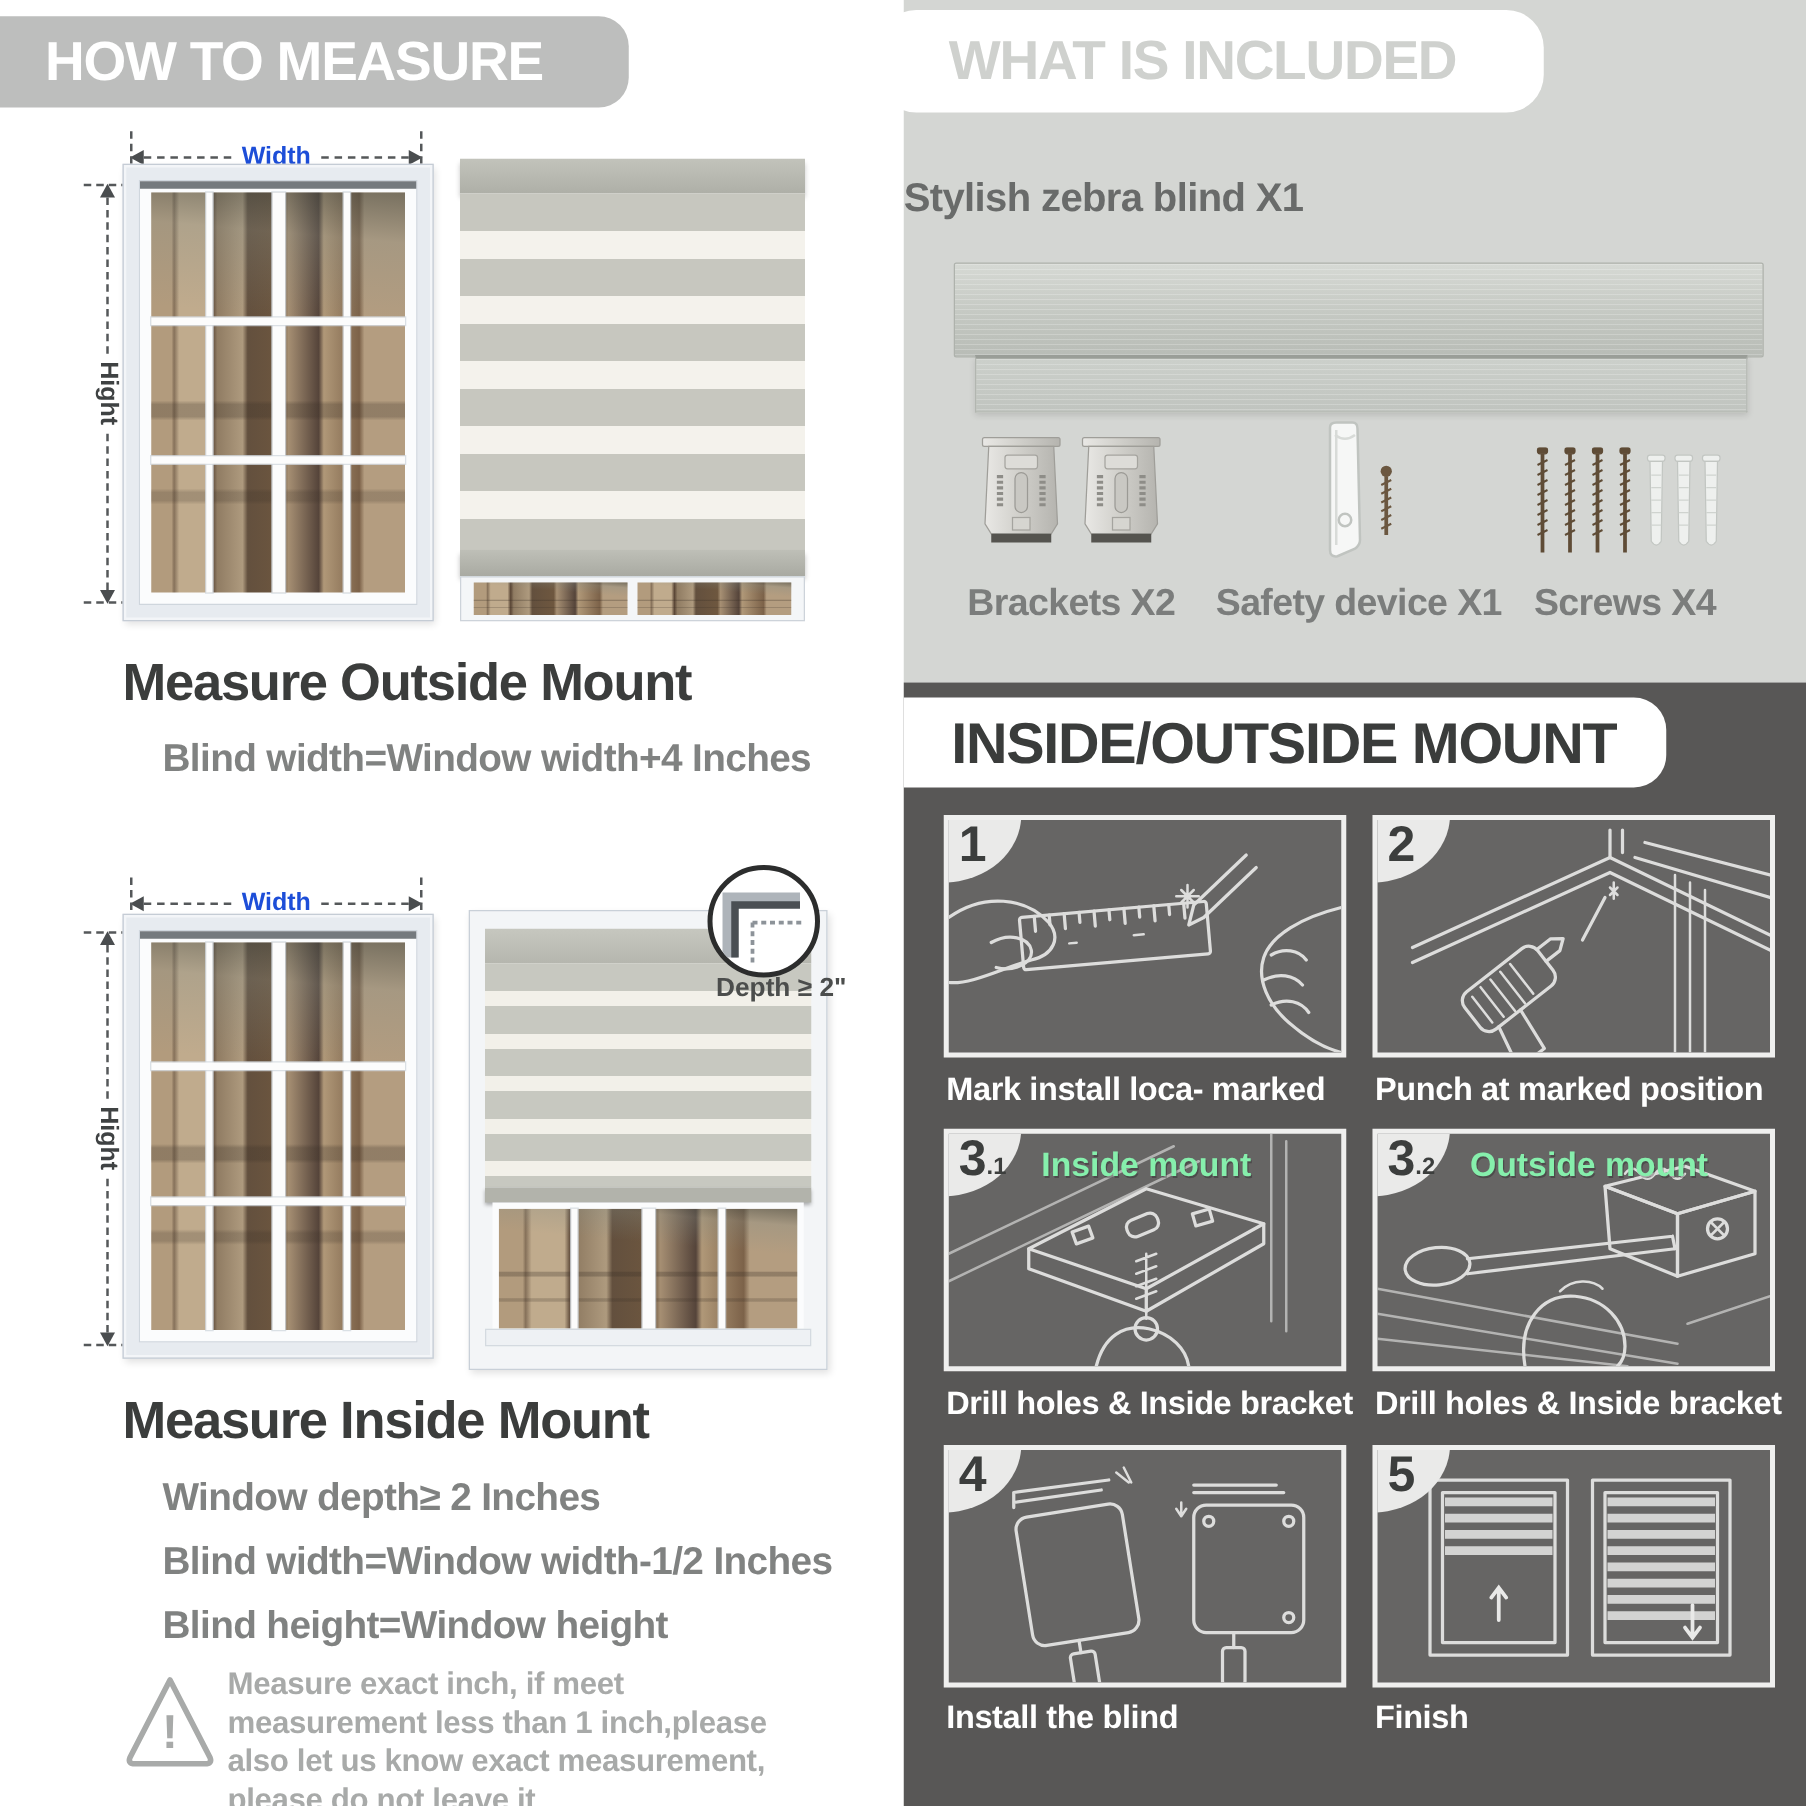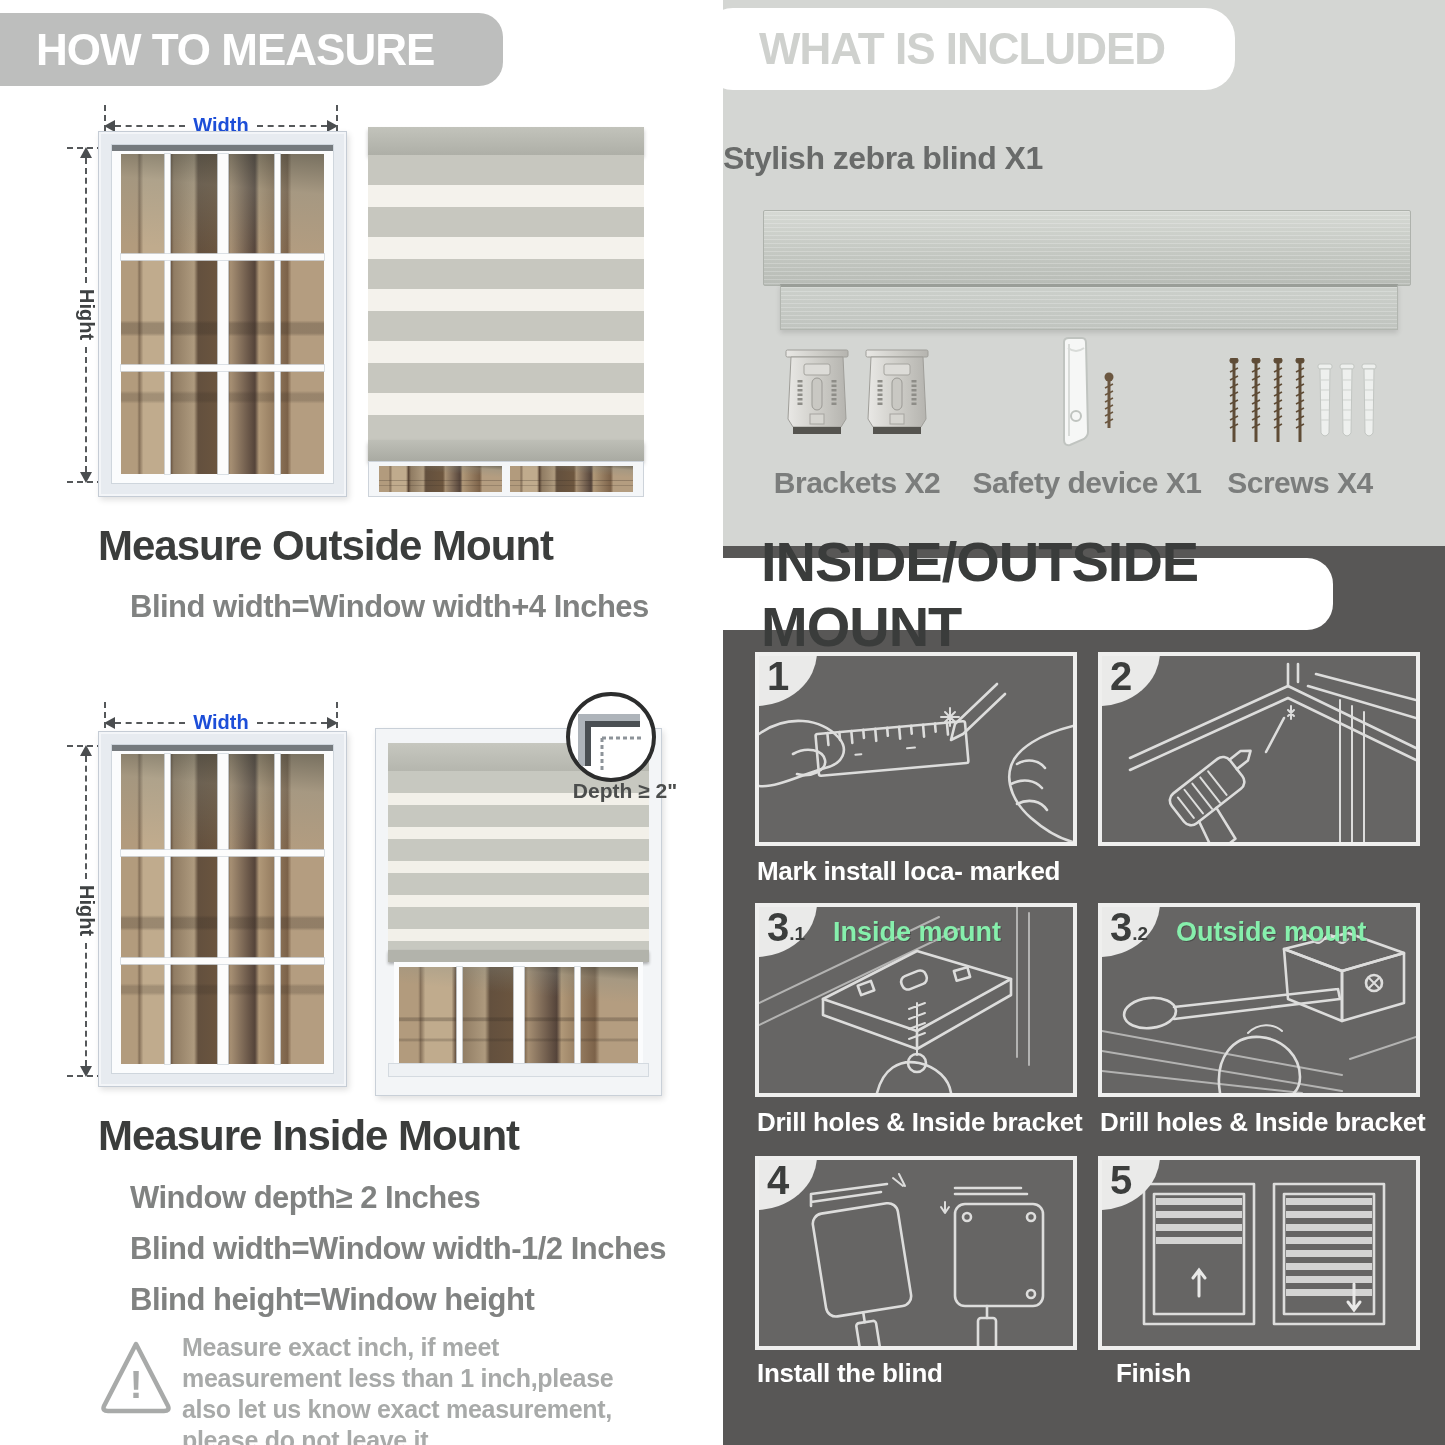--- a/index.html
+++ b/index.html
@@ -77,21 +77,21 @@
     background:repeating-linear-gradient(180deg, rgba(255,255,255,.22) 0 1px, rgba(0,0,0,0) 1px 4px),
                linear-gradient(180deg,#d6d9d4 0%,#c3c7c1 60%,#b8bcb6 100%);}
   .hr-lip{left:780px;top:284px;width:616px;height:42px;border:1px solid #b2b6b0;border-top:3px solid #9a9e98;
     background:repeating-linear-gradient(180deg, rgba(255,255,255,.22) 0 1px, rgba(0,0,0,0) 1px 4px),
                linear-gradient(180deg,#ccd0cb,#c0c4bf);box-shadow:0 3px 5px rgba(0,0,0,.12);}
   .item-lbl{top:466px;text-align:center;font-size:30px;font-weight:bold;color:#7b7d7c;letter-spacing:-.5px;}
 
   .bg-dark{left:723px;top:546px;width:722px;height:899px;background:#585756;}
   .hdr-mount{left:723px;top:558px;width:610px;height:72px;background:#fff;border-radius:0 26px 26px 0;
              display:flex;align-items:center;padding-left:38px;box-sizing:border-box;}
-  .hdr-mount span{font-size:56px;font-weight:bold;color:#3a3c3b;letter-spacing:-1px;}
+  .hdr-mount span{font-size:46px;font-weight:bold;color:#3a3c3b;letter-spacing:-1px;}
 
   .panel{width:322px;height:194px;background:#666564;border:4px solid #efefee;box-sizing:border-box;
          overflow:hidden;position:absolute;}
   .badge{position:absolute;top:-4px;left:-4px;width:62px;height:54px;background:#eaeae9;
          border-radius:0 0 100% 0;display:flex;padding:0 0 0 12px;box-sizing:border-box;}
   .bnum{font-size:40px;font-weight:bold;color:#3c3e3d;line-height:48px;}
   .bsub{font-size:19px;font-weight:bold;color:#3c3e3d;margin-top:20px;}
   .inlbl{position:absolute;left:74px;top:10px;font-size:27px;font-weight:bold;color:#86efac;text-shadow:1px 1px 0 rgba(0,0,0,.25);}
   .illus{position:absolute;inset:0;width:100%;height:100%;}
   .cap{position:absolute;font-size:26px;font-weight:bold;color:#fff;letter-spacing:-.3px;}
@@ -355,20 +355,21 @@
         <path d="M164,96 L182,62"></path>
         <path d="M186,54 l6,6 M192,54 l-6,6 M189,50 v13" stroke-width="2"></path>
       </g>
     </svg>
     <div class="badge">
       <span class="bnum">2</span>
         <span class="bsub"></span>
     </div>
     <span class="inlbl"></span>
   </div>
+  <div class="abs cap" style="left:1100px;top:856px;">Punch at  marked position</div>
 
   <div class="panel" style="left:755px;top:903px;">
     <svg class="illus" viewBox="0 0 314 186">
       <g stroke="#dddddc" stroke-width="2.6" fill="none" stroke-linecap="round" stroke-linejoin="round">
         <path d="M0,96 L180,10 M0,118 L200,22" stroke-width="2" opacity=".65"></path>
         <path d="M258,0 L258,150 M270,6 L270,158" stroke-width="2" opacity=".65"></path>
         <path d="M64,92 L158,44 L252,72 L158,124 Z"></path>
         <path d="M158,124 L158,142 L252,88 L252,72"></path>
         <path d="M64,92 L64,108 L158,142"></path>
         <rect x="142" y="66" width="26" height="14" rx="6" transform="rotate(-22 155 73)"></rect>
@@ -466,15 +467,15 @@
         <path d="M97,136 V112 M91,118 l6,-8 6,8"></path>
         <path d="M252,124 V148 M246,142 l6,8 6,-8"></path>
       </g>
     </svg>
     <div class="badge">
       <span class="bnum">5</span>
         <span class="bsub"></span>
     </div>
     <span class="inlbl"></span>
   </div>
-  <div class="abs cap" style="left:1100px;top:1358px;margin-left:16px;">Finish</div>
+  <div class="abs cap" style="left:1100px;top:1358px;">Finish</div>
 
 </div>
 
 </body></html>

